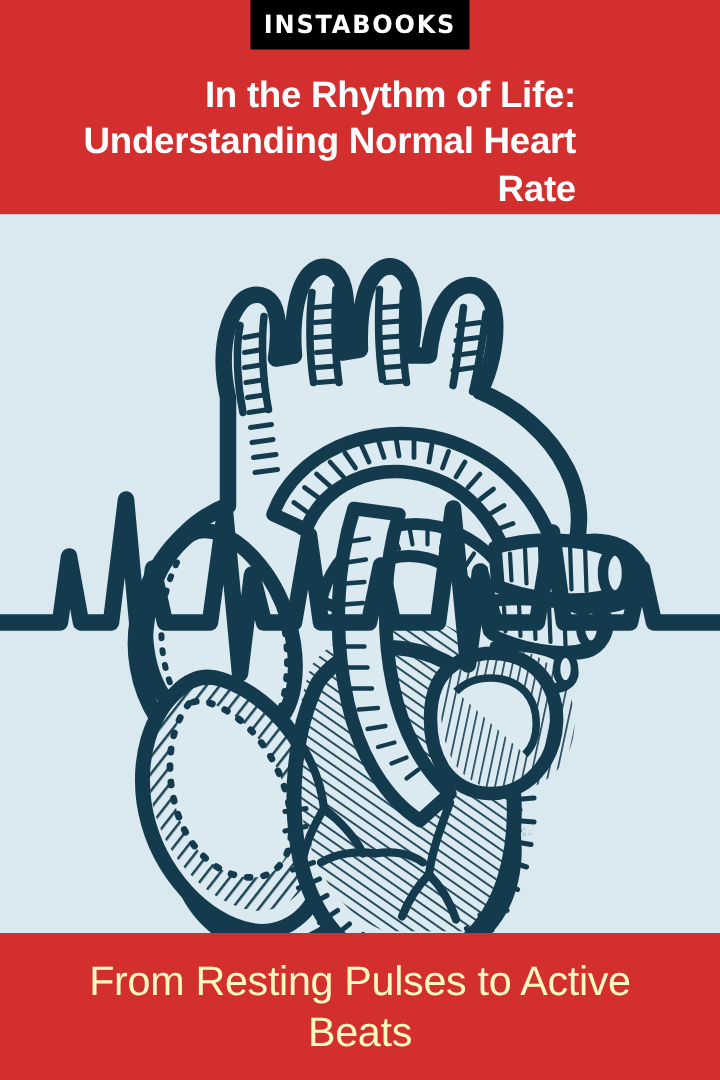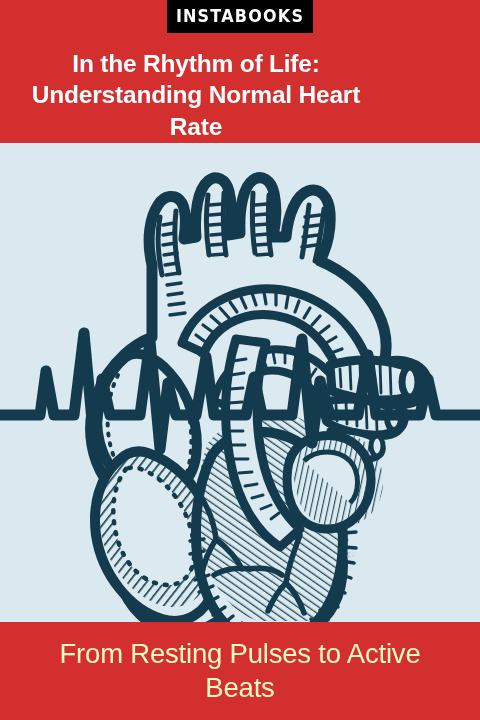--- a/index.html
+++ b/index.html
@@ -48,21 +48,21 @@
     line-height: 1;
     transform: scaleY(1.05);
   }
   .title {
     position: absolute;
     left: 0;
     top: 48px;
     width: 392px;
     padding: 0 8px;
     box-sizing: border-box;
-    text-align: center;
+    text-align: right;
     color: #ffffff;
     font-family: "Liberation Sans", sans-serif;
     font-weight: bold;
     font-size: 24.5px;
     line-height: 1.28;
     letter-spacing: -0.2px;
   }
 
   
   .art {

